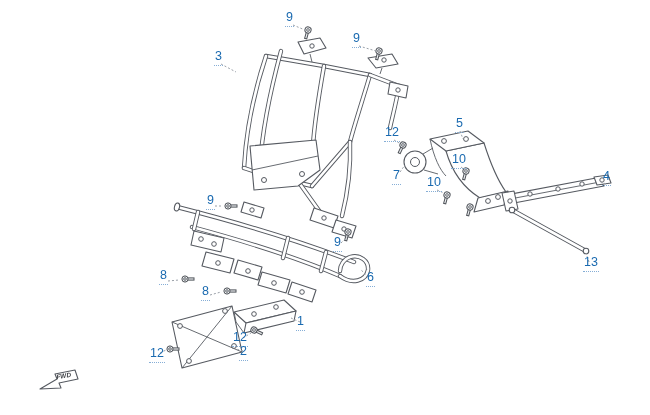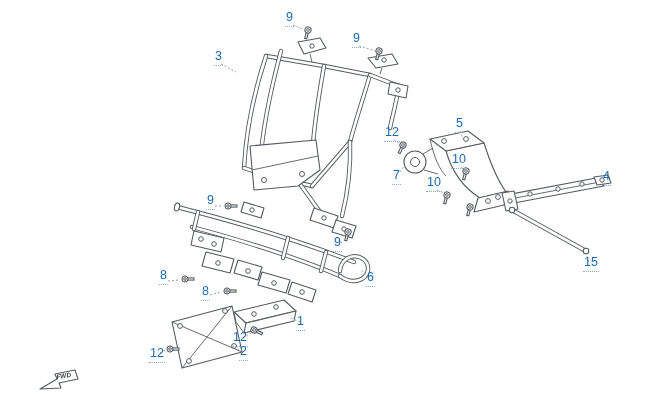--- a/index.html
+++ b/index.html
@@ -204,19 +204,19 @@
       <span class="callout" style="left: 455px; top: 117px;">5</span>
       <span class="callout" style="left: 451px; top: 153px;">10</span>
       <span class="callout" style="left: 392px; top: 169px;">7</span>
       <span class="callout" style="left: 426px; top: 176px;">10</span>
       <span class="callout" style="left: 602px; top: 170px;">4</span>
       <span class="callout" style="left: 206px; top: 194px;">9</span>
       <span class="callout" style="left: 333px; top: 236px;">9</span>
       <span class="callout" style="left: 159px; top: 269px;">8</span>
       <span class="callout" style="left: 201px; top: 285px;">8</span>
       <span class="callout" style="left: 366px; top: 271px;">6</span>
-      <span class="callout" style="left: 583px; top: 256px;">15</span>
+      <span class="callout" style="left: 583px; top: 256px;">13</span>
       <span class="callout" style="left: 296px; top: 315px;">1</span>
       <span class="callout" style="left: 232px; top: 331px;">12</span>
       <span class="callout" style="left: 239px; top: 345px;">2</span>
       <span class="callout" style="left: 149px; top: 347px;">12</span>
     </div>
 </div>
 
 </body></html>

